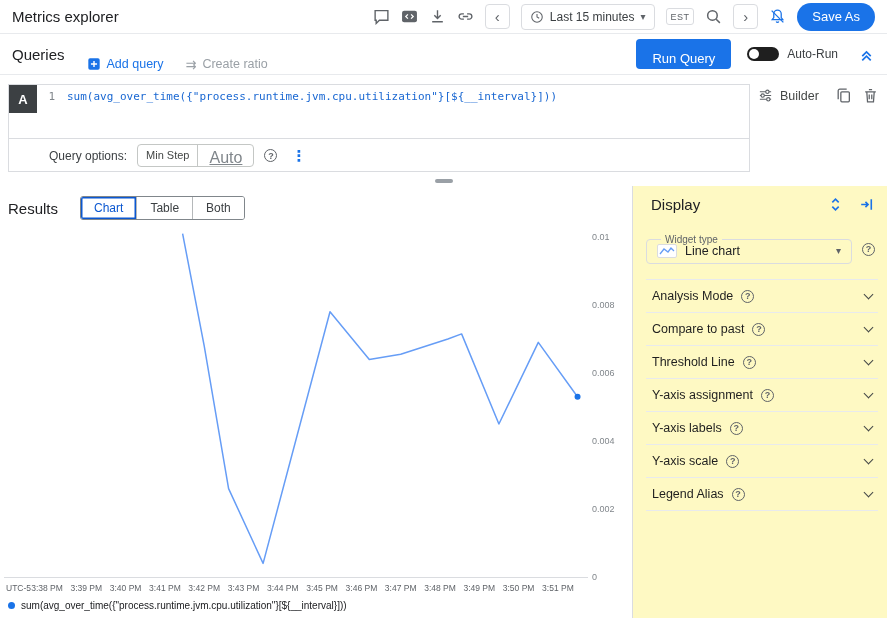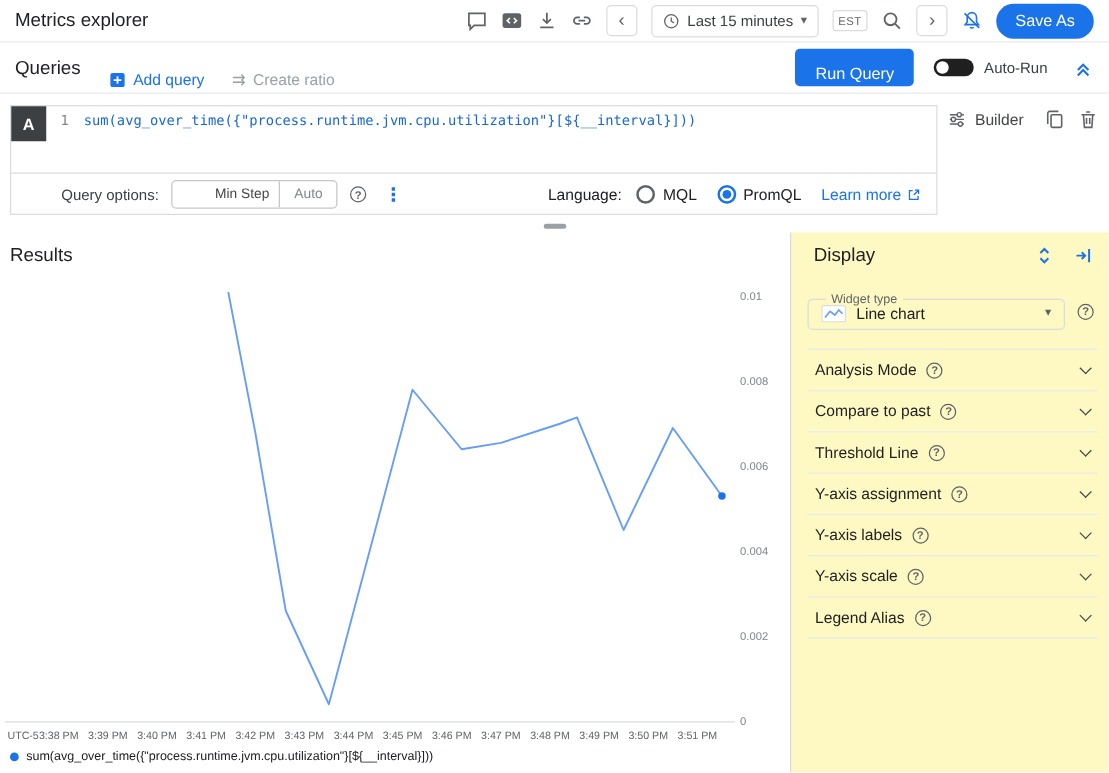--- a/index.html
+++ b/index.html
@@ -45,23 +45,23 @@
                  display:grid; grid-template-columns:28px 1fr; grid-template-rows:53px 34px; background:#fff; }
   .a-chip { width:28px; height:28px; background:#3c4043; color:#fff; font-size:13px; font-weight:700;
             display:flex; align-items:center; justify-content:center; cursor:pointer; }
   .editor-area { display:flex; padding-top:5px; font-family:"DejaVu Sans Mono","Liberation Mono",monospace;
                  font-size:11px; cursor:text; }
   .line-no { width:30px; text-align:right; padding-right:12px; color:#80868b; }
   .code { color:#1967d2; white-space:pre; }
   .options-row { grid-column:1 / 3; border-top:1px solid #dadce0; display:flex; align-items:center;
                  padding:0 12px 0 40px; gap:10px; }
   .opt-label { font-size:12px; color:#3c4043; }
-  .minstep { display:inline-flex; border:1px solid #c4c7c5; border-radius:4px; overflow:hidden; height:23px;padding-left:26px; }
+  .minstep { display:inline-flex; border:1px solid #c4c7c5; border-radius:4px; overflow:hidden; height:23px; }
   .minstep .seg1 { padding:4px 8px; font-size:11px; color:#444746; border-right:1px solid #c4c7c5; }
-  .minstep .seg2 { padding:4px 11px; font-size:11px; color:#80868b; cursor:text; min-width:44px; }
+  .minstep .seg2 { padding:4px 11px; font-size:16px; color:#80868b; cursor:text; min-width:44px;text-decoration:underline; }
   .help { width:13px; height:13px; border-radius:50%; border:1px solid #5f6368; color:#5f6368; font-size:9px;
           display:inline-flex; align-items:center; justify-content:center; font-weight:700; flex:none; cursor:pointer; }
   .dotsmenu { color:var(--accent,#1a73e8); font-size:15px; font-weight:700; padding:0 4px; cursor:pointer; }
   .lang-cluster { margin-left:auto; display:flex; align-items:center; gap:8px; }
   .lang-label { font-size:12.5px; font-weight:500; color:#202124; margin-right:4px; }
   .radio-row { display:flex; align-items:center; gap:6px; cursor:pointer; margin-right:8px; }
   .radio { width:15px; height:15px; border-radius:50%; border:2px solid #5f6368; position:relative; flex:none; }
   .radio.sel { border-color:var(--accent,#1a73e8); }
   .radio.sel .dot { position:absolute; inset:2px; border-radius:50%; background:var(--accent,#1a73e8); }
   .radio-label { font-size:12.5px; color:#202124; }
@@ -209,41 +209,20 @@
         <span class="code">sum(avg_over_time({"process.runtime.jvm.cpu.utilization"}[${__interval}]))</span>
       </div>
       <div class="options-row">
         <span class="opt-label">Query options:</span>
         <span class="minstep">
           <span class="seg1">Min Step</span>
           <span class="seg2">Auto</span>
         </span>
         <span class="help">?</span>
         <span class="dotsmenu">⋮</span>
-        <div class="lang-cluster">
-          <span class="lang-label">Language:</span>
-          <span class="radio-row">
-            <span class="radio"></span>
-            <span class="radio-label">MQL</span>
-          </span>
-          <span class="radio-row">
-            <span class="radio sel">
-                <span class="dot"></span>
-              </span>
-            <span class="radio-label">PromQL</span>
-          </span>
-          <span class="learnmore">
-            <span>Learn more</span>
-            <span class="ic" style="width:12px;height:12px;color:#1a73e8">
-              <svg viewBox="0 0 14 14" fill="none" stroke="currentColor" stroke-width="1.2">
-                  <path d="M6 3H3v8h8V8M8 2.5h3.5V6M11.5 2.5 7 7"></path>
-                </svg>
-            </span>
-          </span>
-        </div>
       </div>
     </div>
     <div class="editor-side">
       <span class="builder">
         <span class="ic" style="width:15px;height:15px">
           <svg viewBox="0 0 16 16" fill="none" stroke="currentColor" stroke-width="1.2">
               <path d="M2 4h12M2 8h12M2 12h12"></path>
               <circle cx="10" cy="4" r="1.8" fill="#fff"></circle>
               <circle cx="5" cy="8" r="1.8" fill="#fff"></circle>
               <circle cx="11" cy="12" r="1.8" fill="#fff"></circle>
@@ -266,20 +245,25 @@
       </span>
     </div>
     <div class="drag-handle"></div>
   </div>
 
   <div class="main">
 
     <div class="results">
       <div class="results-header">
         <span class="results-title">Results</span>
+        <span class="tabs">
+          <span class="tab active">Chart</span>
+          <span class="tab">Table</span>
+          <span class="tab">Both</span>
+        </span>
       </div>
       <svg class="chart-svg" width="622" height="356" viewBox="0 0 622 356">
           <line x1="2" y1="345.5" x2="586" y2="345.5" stroke="#dadce0" stroke-width="1"></line>
           <text x="590" y="348" fill="#80868b" font-size="9" font-family="Liberation Sans, DejaVu Sans, sans-serif">0</text>
           <text x="590" y="280" fill="#80868b" font-size="9" font-family="Liberation Sans, DejaVu Sans, sans-serif">0.002</text>
           <text x="590" y="212" fill="#80868b" font-size="9" font-family="Liberation Sans, DejaVu Sans, sans-serif">0.004</text>
           <text x="590" y="144" fill="#80868b" font-size="9" font-family="Liberation Sans, DejaVu Sans, sans-serif">0.006</text>
           <text x="590" y="76" fill="#80868b" font-size="9" font-family="Liberation Sans, DejaVu Sans, sans-serif">0.008</text>
           <text x="590" y="8" fill="#80868b" font-size="9" font-family="Liberation Sans, DejaVu Sans, sans-serif">0.01</text>
           <polyline points="180.6,1.6 202.2,113.8 226.6,256.6 261.1,331.4 328.0,79.8 367.3,127.4 398.7,122.3 445.9,107.0 459.6,101.9 496.9,192.0 536.3,110.4 575.5,164.8" fill="none" stroke="#669df6" stroke-width="1.5" stroke-linejoin="round"></polyline>

